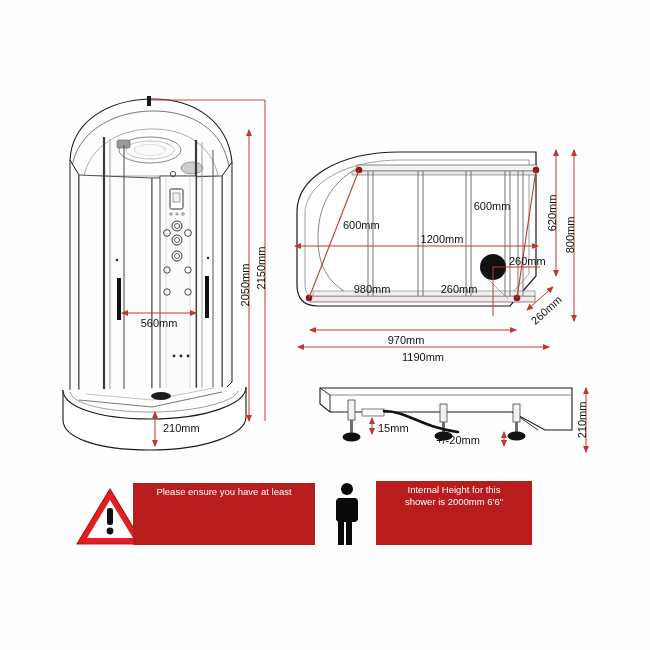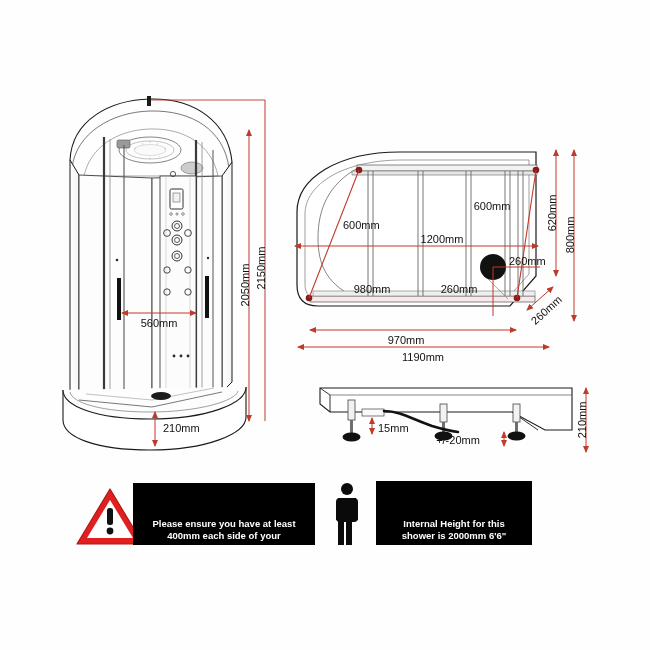--- a/index.html
+++ b/index.html
@@ -27,27 +27,27 @@
   }
   text {
     font-family: "Liberation Sans", sans-serif;
     fill: #111111;
   }
   .dimtext {
     font-size: 11px;
   }
   .banner {
     position: absolute;
-    background: #000000;
+    background: #b91c1c;
     color: #ffffff;
     font-family: "Liberation Sans", sans-serif;
-    font-weight: bold;
+    font-weight: normal;
     text-align: center;
     display: flex;
-    align-items: flex-end;
+    align-items: flex-start;
     justify-content: center;
     line-height: 1.25;
     box-sizing: border-box;
   }
   #banner-assembly {
     left: 133px;
     top: 483px;
     width: 182px;
     height: 62px;
     font-size: 9.5px;
@@ -339,21 +339,20 @@
     <g>
       <circle cx="347" cy="489" r="6" fill="#0a0a0a"></circle>
       <path d="M338,498 L356,498 L358,520 L352,520 L352,545 L346,545 L346,522 L344,522 L344,545 L338,545 L338,520 L336,520 Z" fill="#0a0a0a"></path>
       <rect x="336" y="498" width="22" height="24" rx="4" fill="#0a0a0a"></rect>
     </g>
   </svg>
 
   <div class="banner" id="banner-assembly">
     <div>
       <span>Please ensure you have at least</span>
-      <span>400mm each side of your</span>
     </div>
   </div>
 
   <div class="banner" id="banner-height">
     <div>
       <span>Internal Height for this</span>
       <span>shower is 2000mm 6'6"</span>
     </div>
   </div>
 

